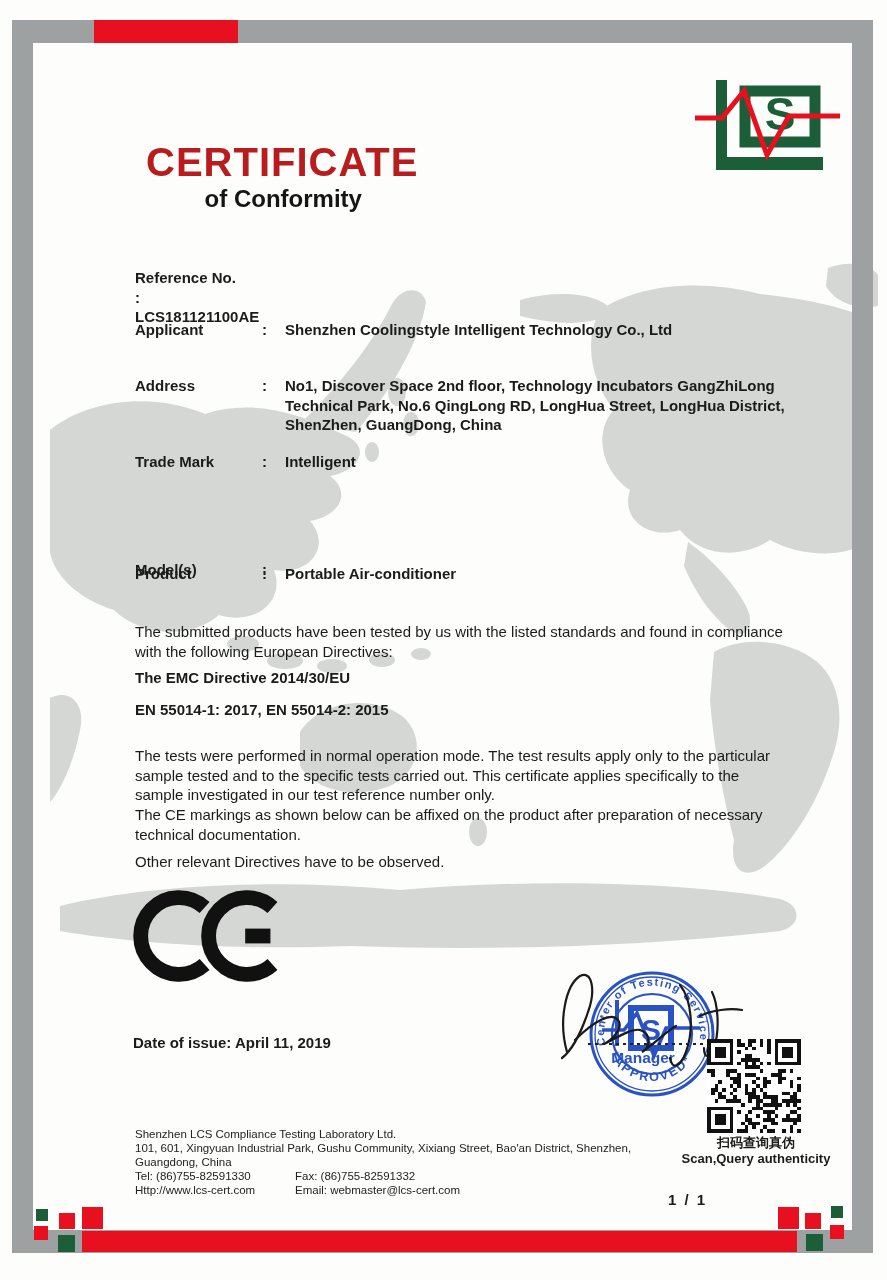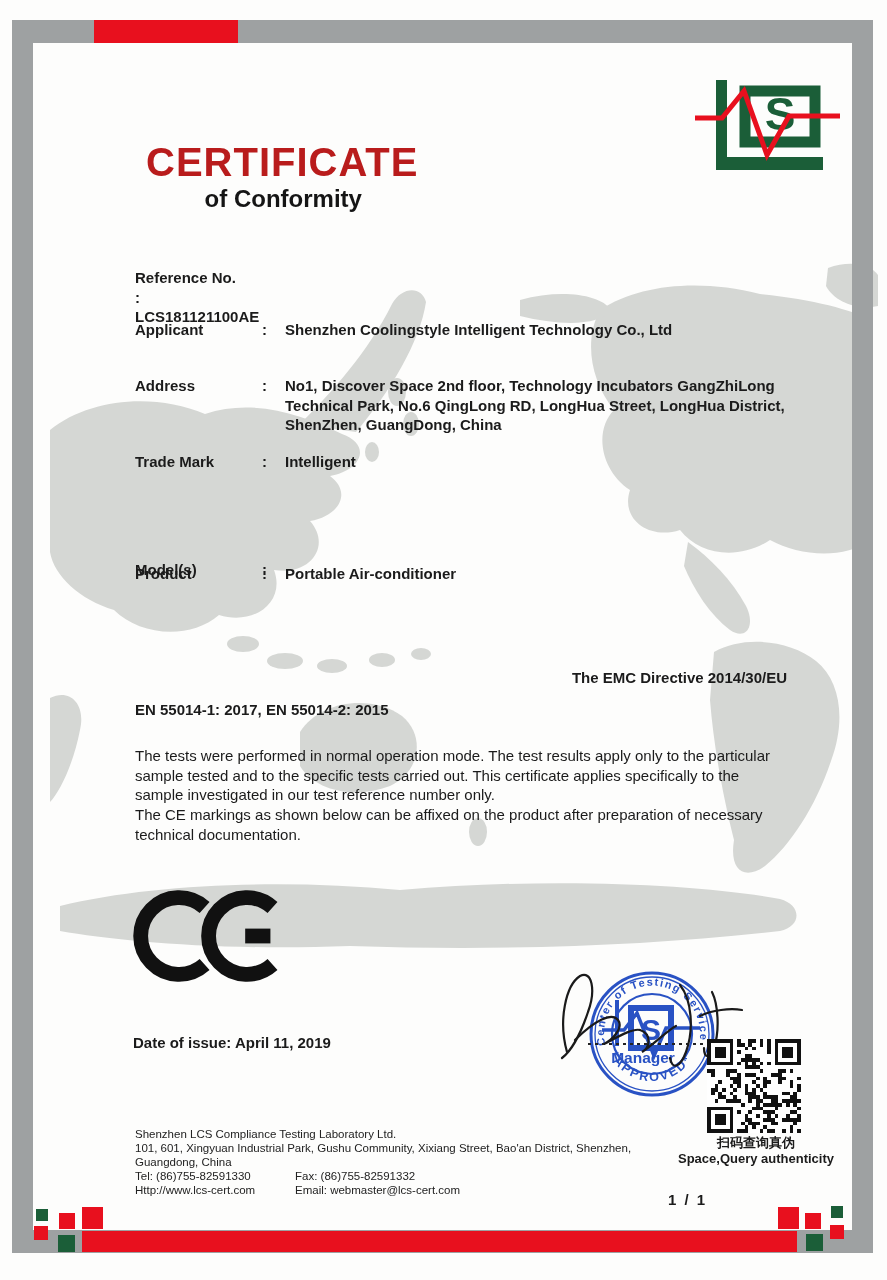--- a/index.html
+++ b/index.html
@@ -129,24 +129,26 @@
     <div class="frow" style="top:524px;margin-top:40px;">
       <span class="lbl">Product</span>
       <span class="col">:</span>
       <span class="val">Portable Air-conditioner</span>
     </div>
     <div class="frow" style="top:560px;">
       <span class="lbl">Model(s)</span>
       <span class="col">:</span>
     </div>
 
-    <div class="para bold" style="top:668px;text-align:right;">The EMC Directive 2014/30/EU</div>
+    <div class="para" style="top:622px;">The submitted products have been tested by us with the listed standards and found in compliance with the following European Directives:</div>
+    <div class="para bold" style="top:668px;">The EMC Directive 2014/30/EU</div>
     <div class="para bold" style="top:700px;">EN 55014-1: 2017, EN 55014-2: 2015</div>
     <div class="para" style="top:746px;">The tests were performed in normal operation mode. The test results apply only to the particular sample tested and to the specific tests carried out. This certificate applies specifically to the sample investigated in our test reference number only.</div>
     <div class="para" style="top:805px;">The CE markings as shown below can be affixed on the product after preparation of necessary technical documentation.</div>
+    <div class="para" style="top:852px;">Other relevant Directives have to be observed.</div>
 
     <svg class="abs" style="left:132px;top:884px;" width="148" height="104" viewBox="0 0 170 106">
       <path d="M83.4,20.3 A44,44 0 1 0 83.4,85.7" fill="none" stroke="#111111" stroke-width="17"></path>
       <path d="M161.4,20.3 A44,44 0 1 0 161.4,85.7" fill="none" stroke="#111111" stroke-width="17"></path>
       <line x1="130" y1="53" x2="159" y2="53" stroke="#111111" stroke-width="17"></line>
     </svg>
 
     <div class="date-line">Date of issue: April 11, 2019</div>
 
     <svg class="abs" style="left:555px;top:960px;" width="215" height="150" viewBox="555 960 215 150">
@@ -456,21 +458,21 @@
           <rect x="14" y="24" width="1" height="1"></rect>
           <rect x="16" y="24" width="1" height="1"></rect>
           <rect x="17" y="24" width="1" height="1"></rect>
           <rect x="20" y="24" width="1" height="1"></rect>
           <rect x="22" y="24" width="1" height="1"></rect>
           <rect x="24" y="24" width="1" height="1"></rect>
         </g>
     </svg>
     <div class="qr-caption">
       <div>扫码查询真伪</div>
-      <div>Space,Query authenticity</div>
+      <div>Scan,Query authenticity</div>
     </div>
 
     <div class="footer">
       <div>Shenzhen LCS Compliance Testing Laboratory Ltd.</div>
       <div>101, 601, Xingyuan Industrial Park, Gushu Community, Xixiang Street, Bao'an District, Shenzhen,</div>
       <div>Guangdong, China</div>
       <div class="two">
         <span>Tel: (86)755-82591330</span><span>Fax: (86)755-82591332</span>
       </div>
       <div class="two">

